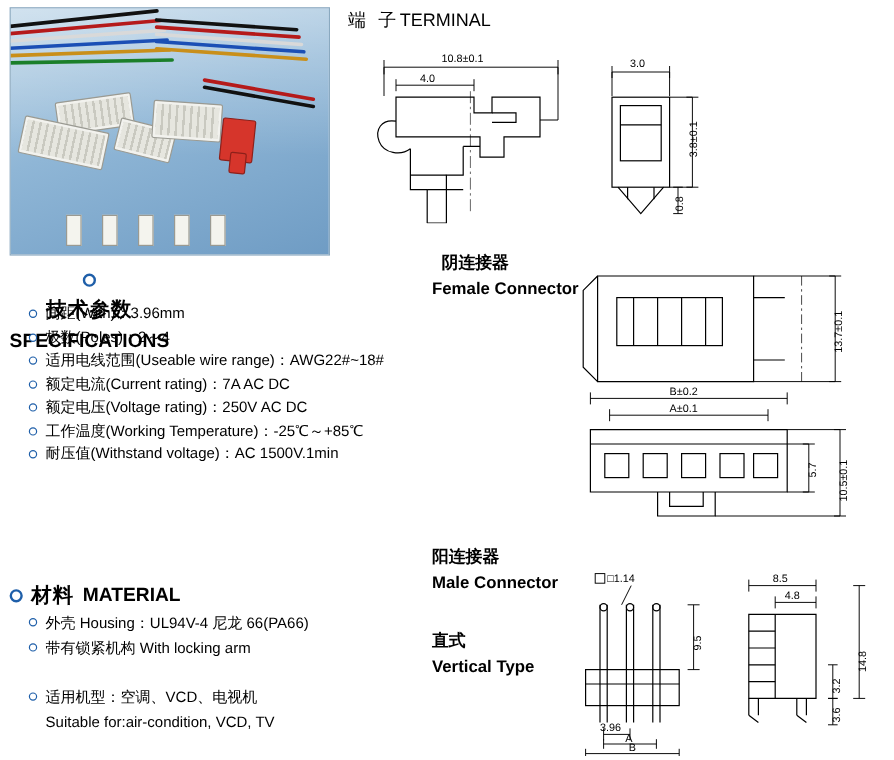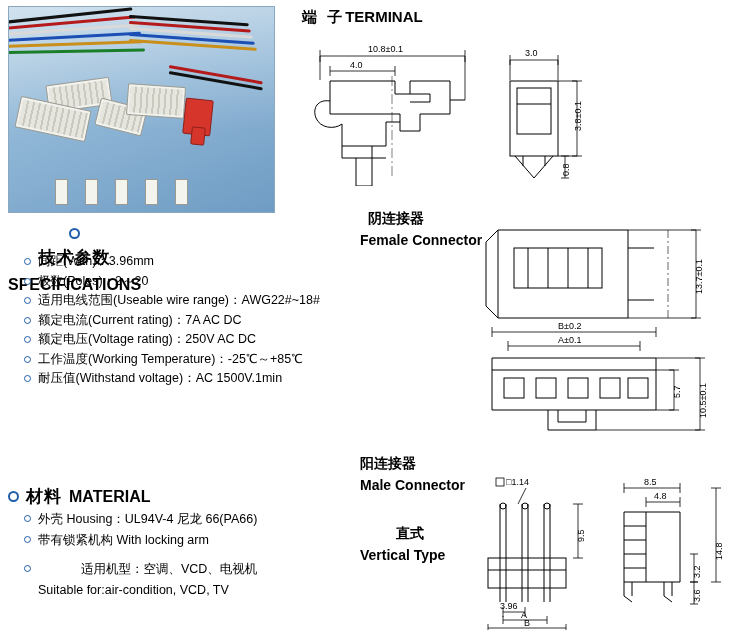--- a/index.html
+++ b/index.html
@@ -50,21 +50,21 @@
   }
   ul.speclist li{position:relative;padding-left:16px;white-space:nowrap;}
   ul.speclist li:before{
     content:"";position:absolute;left:2px;top:6px;width:7px;height:7px;
     border-radius:50%;border:1.5px solid #1f5fa9;box-sizing:border-box;background:#fff;
   }
   ul.speclist li.nobullet{padding-left:16px;}
   ul.speclist li.nobullet:before{display:none;}
 
   
-  .rtitle{position:absolute;font-size:15px;font-weight:bold;white-space:nowrap;margin-left:12px;}
+  .rtitle{position:absolute;font-size:15px;font-weight:normal;white-space:nowrap;}
   .rtitle .sp{letter-spacing:3px;}
   .rsub{position:absolute;font-size:13px;white-space:nowrap;}
   .rsub.b{font-weight:bold;font-size:14px;}
 
   
   svg{display:block;}
   .dwg{position:absolute;}
   .dim{font-size:9px;font-family:"Liberation Sans",sans-serif;fill:#000;}
   .dimv{font-size:9px;font-family:"Liberation Sans",sans-serif;fill:#000;}
 </style>
@@ -115,38 +115,38 @@
   </div>
 
   <div class="bullet-head" style="left:8px;top:228px;flex-direction:column;">
     <span class="dot"></span>
     <span class="cn">技术参数</span>
     <span class="en">SPECIFICATIONS</span>
   </div>
 
   <ul class="speclist" style="left:22px;top:252px;">
     <li>间距(With)：3.96mm</li>
-    <li>极数(Poles)：2～20</li>
+    <li>极数(Poles)：2～4</li>
     <li>适用电线范围(Useable wire range)：AWG22#~18#</li>
     <li>额定电流(Current rating)：7A AC DC</li>
     <li>额定电压(Voltage rating)：250V AC DC</li>
     <li>工作温度(Working Temperature)：-25℃～+85℃</li>
     <li>耐压值(Withstand voltage)：AC 1500V.1min</li>
   </ul>
 
   <div class="bullet-head" style="left:8px;top:485px;">
     <span class="dot"></span>
     <span class="cn">材料</span>
     <span class="en">MATERIAL</span>
   </div>
 
   <ul class="speclist" style="left:22px;top:509px;line-height:21px;">
     <li>外壳 Housing：UL94V-4 尼龙 66(PA66)</li>
     <li>带有锁紧机构 With locking arm</li>
-    <li style="margin-top:8px;text-align:right;">适用机型：空调、VCD、电视机</li>
+    <li style="margin-top:20px;">适用机型：空调、VCD、电视机</li>
     <li class="nobullet">Suitable for:air-condition, VCD, TV</li>
   </ul>
 
   <div class="rtitle" style="left:290px;top:8px;">
     <span class="sp">端 子</span><span>TERMINAL</span>
   </div>
 
   <div class="dwg" style="left:290px;top:36px;">
     <svg width="300" height="150" viewBox="0 0 300 150">
       <g fill="none" stroke="#000" stroke-width="1">
@@ -291,21 +291,21 @@
         <line x1="217" y1="112" x2="227" y2="112"></line>
         <line x1="178" y1="40" x2="222" y2="40"></line>
         <line x1="118" y1="112" x2="222" y2="112"></line>
       </g>
       <text class="dimv" x="228" y="100" transform="rotate(-90 228 100)">10.5±0.1</text>
     </svg>
   </div>
 
   <div class="rsub b" style="left:360px;top:455px;">阳连接器</div>
   <div class="rsub b" style="left:360px;top:477px;">Male Connector</div>
-  <div class="rsub b" style="left:360px;top:525px;margin-left:36px;">直式</div>
+  <div class="rsub b" style="left:360px;top:525px;">直式</div>
   <div class="rsub b" style="left:360px;top:547px;">Vertical Type</div>
 
   <div class="dwg" style="left:478px;top:470px;">
     <svg width="130" height="160" viewBox="0 0 130 160">
 
       <g fill="none" stroke="#000" stroke-width="0.8">
         <rect x="18" y="8" width="8" height="8"></rect>
         <line x1="48" y1="18" x2="40" y2="34"></line>
       </g>
       <text class="dim" x="28" y="15">□1.14</text>

